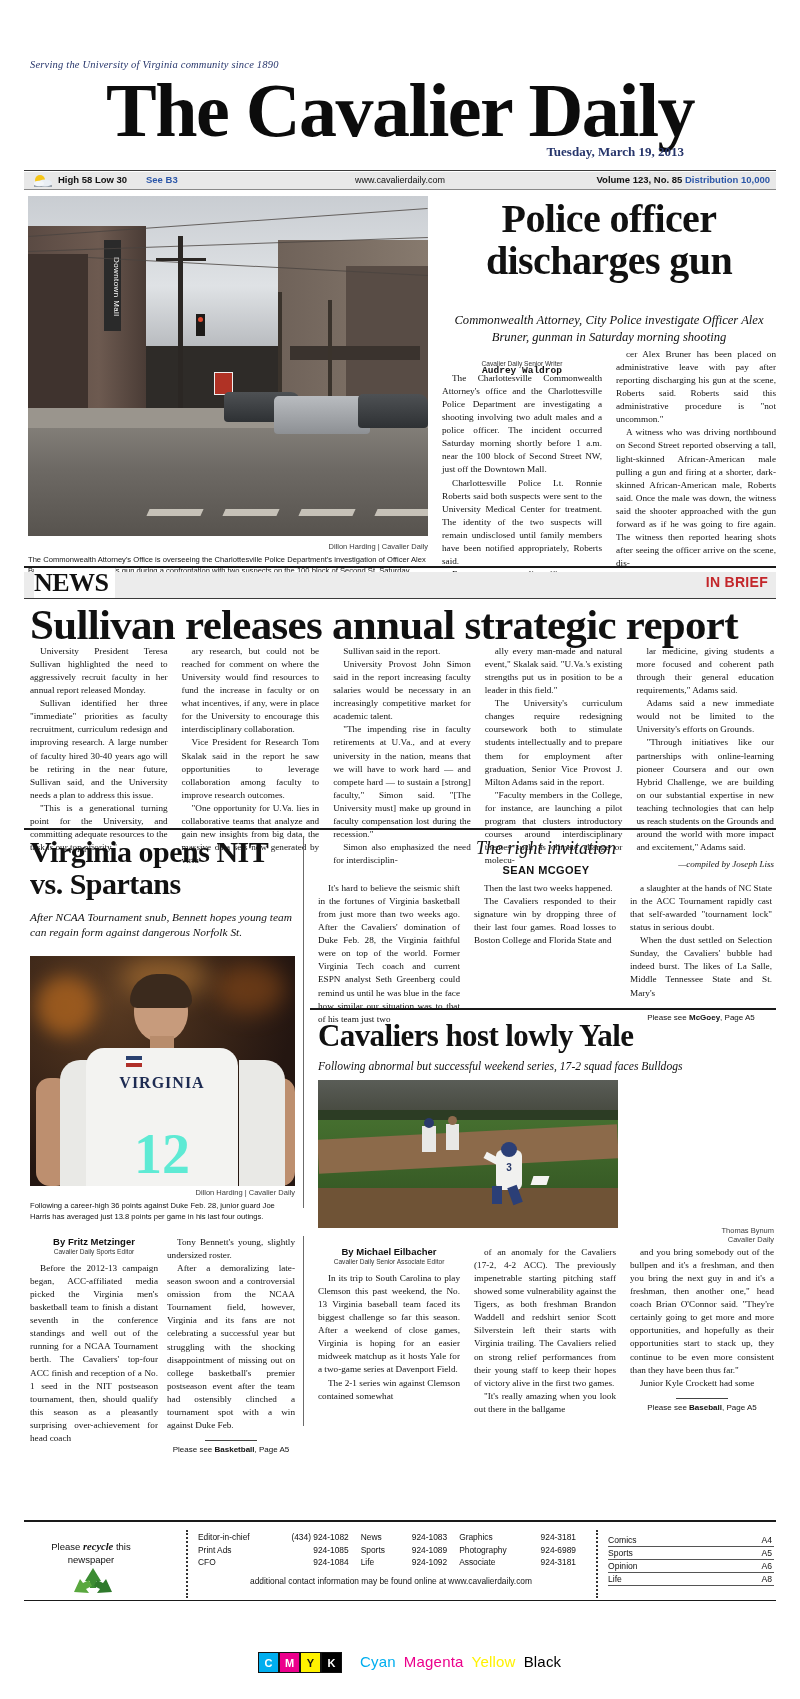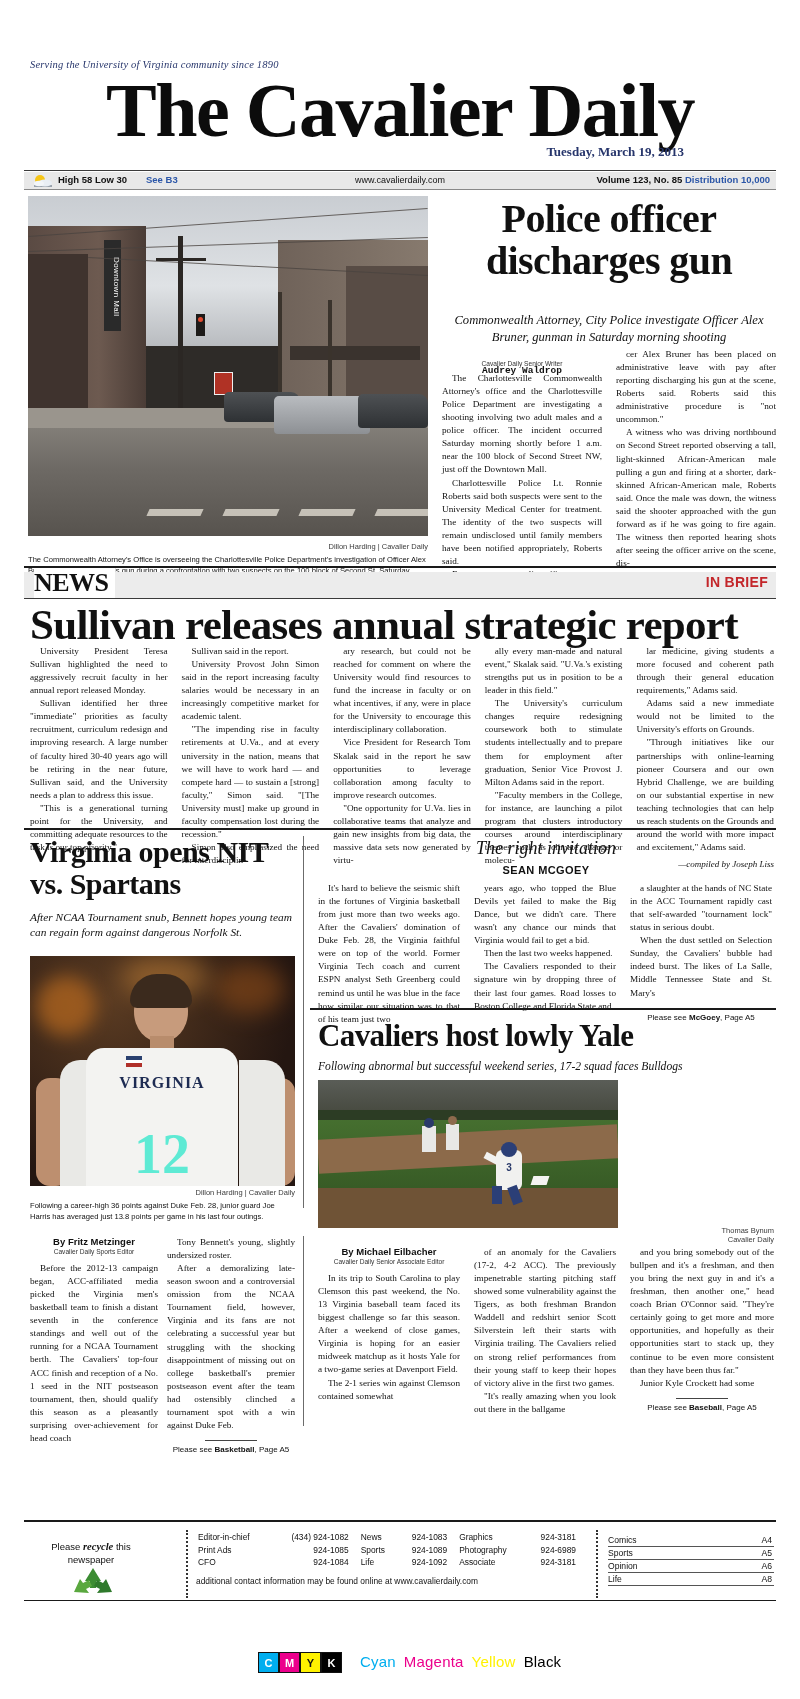--- a/index.html
+++ b/index.html
@@ -147,21 +147,21 @@
   .footrule-top{position:absolute;left:24px;top:1520px;width:752px;border-top:2.2px solid #1a1a1a;}
   .footrule-bot{position:absolute;left:24px;top:1600px;width:752px;border-top:1.4px solid #1a1a1a;}
   .recycle-txt{position:absolute;left:36px;top:1540px;width:110px;text-align:center;font-family:"Liberation Sans",sans-serif;font-size:9.5px;line-height:1.35;}
   .recycle-txt i{font-family:"Liberation Serif",serif;font-style:italic;font-weight:700;font-size:10.5px;}
   .recycle-ico{position:absolute;left:70px;top:1566px;width:46px;height:30px;}
   .dotrule{position:absolute;top:1530px;width:0;height:68px;border-left:2.4px dotted #333;}
   .contact{position:absolute;left:196px;top:1531px;width:390px;font-family:"Liberation Sans",sans-serif;font-size:8.4px;line-height:1.5;}
   .contact table{border-collapse:collapse;width:100%;}
   .contact td{padding:0 2px;white-space:nowrap;}
   .contact td.num{text-align:right;padding-right:10px;}
-  .contact-note{position:absolute;left:196px;top:1576px;width:390px;font-family:"Liberation Sans",sans-serif;font-size:8.4px;}
+  .contact-note{position:absolute;left:196px;top:1576px;width:390px;text-align:center;font-family:"Liberation Sans",sans-serif;font-size:8.4px;}
   .index{position:absolute;left:608px;top:1534px;width:166px;font-family:"Liberation Sans",sans-serif;font-size:8.6px;}
   .index .row{display:flex;justify-content:space-between;border-bottom:.9px solid #555;padding:1px 2px 1px 0;}
 
   
   .cmyk{position:absolute;left:258px;top:1652px;display:flex;}
   .cmyk .sw{width:19px;height:19px;display:flex;align-items:center;justify-content:center;font-family:"Liberation Sans",sans-serif;font-weight:700;font-size:11px;color:#fff;border:1px solid #111;}
   .cmyk-words{position:absolute;left:360px;top:1653px;font-family:"Liberation Sans",sans-serif;font-size:15px;letter-spacing:.2px;}
   .cmyk-words span{margin-right:8px;}
 </style>
 </head>
@@ -244,29 +244,29 @@
   <div class="newsbar-bot"></div>
 
   <div class="sul-hed">Sullivan releases annual strategic report</div>
   <div class="sulcols">
     <div class="col body">
       <p>University President Teresa Sullivan highlighted the need to aggressively recruit faculty in her annual report released Monday.</p>
       <p>Sullivan identified her three "immediate" priorities as faculty recruitment, curriculum redesign and improving research. A large number of faculty hired 30-40 years ago will be retiring in the near future, Sullivan said, and the University needs a plan to address this issue.</p>
       <p>"This is a generational turning point for the University, and committing adequate resources to the task is our top priority,"</p>
     </div>
     <div class="col body">
+      <p>ary research, but could not be reached for comment on where the University would find resources to fund the increase in faculty or on what incentives, if any, were in place for the University to encourage this interdisciplinary collaboration.</p>
+      <p>Vice President for Research Tom Skalak said in the report he saw opportunities to leverage collaboration among faculty to improve research outcomes.</p>
+      <p>"One opportunity for U.Va. lies in collaborative teams that analyze and gain new insights from big data, the massive data sets now generated by virtu-</p>
+    </div>
+    <div class="col body">
       <p>Sullivan said in the report.</p>
       <p>University Provost John Simon said in the report increasing faculty salaries would be necessary in an increasingly competitive market for academic talent.</p>
       <p>"The impending rise in faculty retirements at U.Va., and at every university in the nation, means that we will have to work hard — and compete hard — to sustain a [strong] faculty," Simon said. "[The University must] make up ground in faculty compensation lost during the recession."</p>
       <p>Simon also emphasized the need for interdisciplin-</p>
-    </div>
-    <div class="col body">
-      <p>ary research, but could not be reached for comment on where the University would find resources to fund the increase in faculty or on what incentives, if any, were in place for the University to encourage this interdisciplinary collaboration.</p>
-      <p>Vice President for Research Tom Skalak said in the report he saw opportunities to leverage collaboration among faculty to improve research outcomes.</p>
-      <p>"One opportunity for U.Va. lies in collaborative teams that analyze and gain new insights from big data, the massive data sets now generated by virtu-</p>
     </div>
     <div class="col body">
       <p>ally every man-made and natural event," Skalak said. "U.Va.'s existing strengths put us in position to be a leader in this field."</p>
       <p>The University's curriculum changes require redesigning coursework both to stimulate students intellectually and to prepare them for employment after graduation, Senior Vice Provost J. Milton Adams said in the report.</p>
       <p>"Faculty members in the College, for instance, are launching a pilot program that clusters introductory courses around interdisciplinary themes such as climate change or molecu-</p>
     </div>
     <div class="col body">
       <p>lar medicine, giving students a more focused and coherent path through their general education requirements," Adams said.</p>
       <p>Adams said a new immediate would not be limited to the University's efforts on Grounds.</p>
       <p>"Through initiatives like our partnerships with online-learning pioneer Coursera and our own Hybrid Challenge, we are building on our substantial expertise in new teaching technologies that can help us reach students on the Grounds and around the world with more impact and excitement," Adams said.</p>
@@ -315,21 +315,20 @@
     </div>
   </div>
 
   <div class="mc-kicker">The right invitation</div>
   <div class="mc-name">SEAN MCGOEY</div>
   <div class="mccols">
     <div class="col body">
       <p>It's hard to believe the seismic shift in the fortunes of Virginia basketball from just more than two weeks ago. After the Cavaliers' domination of Duke Feb. 28, the Virginia faithful were on top of the world. Former Virginia Tech coach and current ESPN analyst Seth Greenberg could remind us until he was blue in the face how similar our situation was to that of his team just two</p>
     </div>
     <div class="col body">
-      <p>years ago, who topped the Blue Devils yet failed to make the Big Dance, but we didn't care. There wasn't any chance our minds that Virginia would fail to get a bid.</p>
       <p>Then the last two weeks happened.</p>
       <p>The Cavaliers responded to their signature win by dropping three of their last four games. Road losses to Boston College and Florida State and</p>
     </div>
     <div class="col body">
       <p>a slaughter at the hands of NC State in the ACC Tournament rapidly cast that self-awarded "tournament lock" status in serious doubt.</p>
       <p>When the dust settled on Selection Sunday, the Cavaliers' bubble had indeed burst. The likes of La Salle, Middle Tennessee State and St. Mary's</p>
       <div class="jump">
         <div class="jumprule"></div>
         <span>Please see </span><b>McGoey</b><span>, Page A5</span>
       </div>

